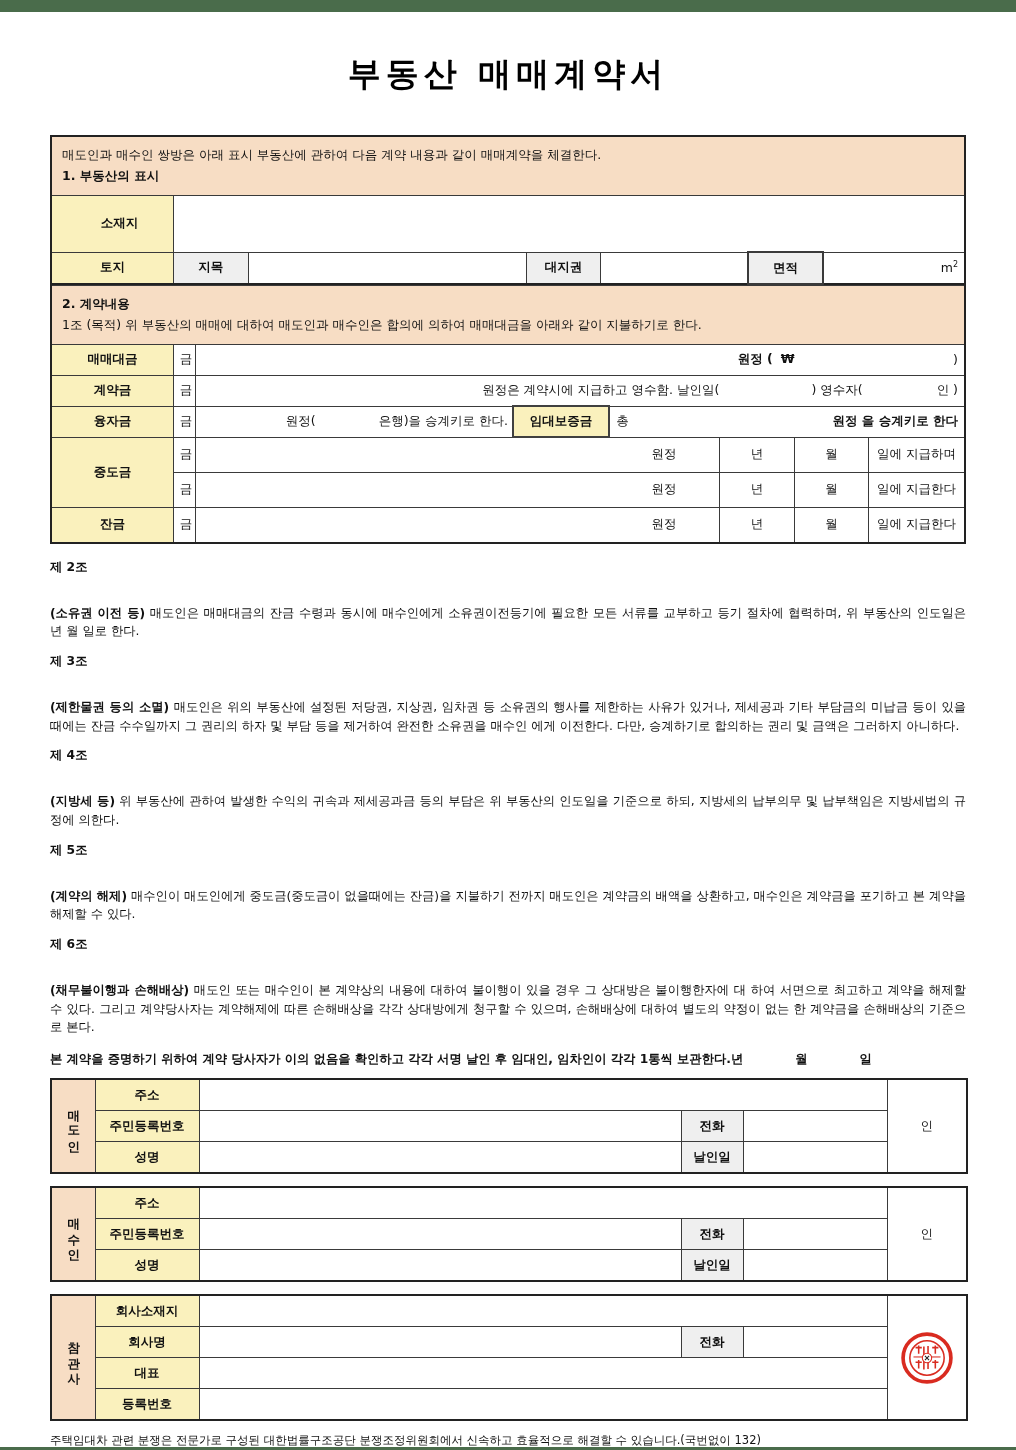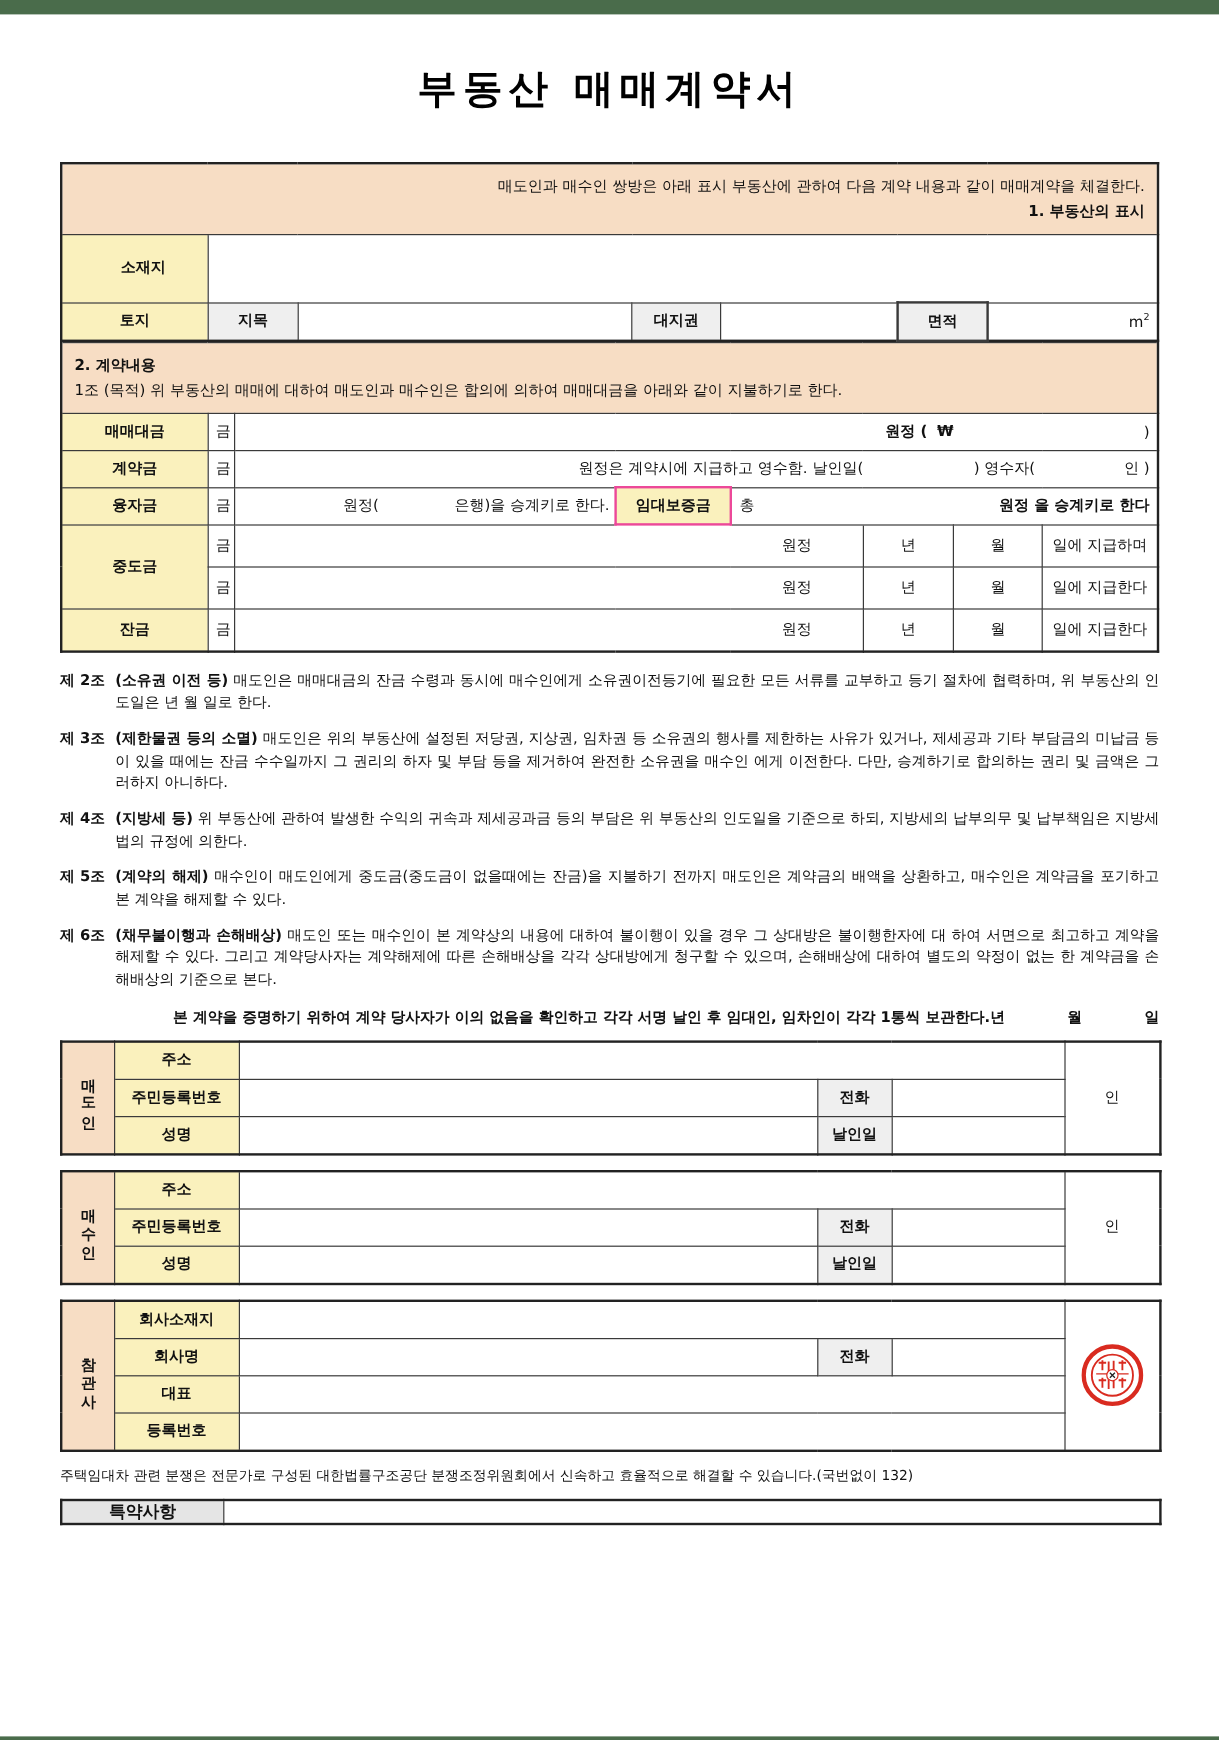--- a/index.html
+++ b/index.html
@@ -35,50 +35,50 @@
   .band{
     background:#f7ddc4;
     padding:8px 10px 9px 10px;
     font-size:12.5px;
     line-height:1.55;
   }
 
   .lbl-y{background:#faf1bd;text-align:center;font-weight:bold;}
   .lbl-g{background:#efefef;text-align:center;font-weight:bold;}
   .lbl-p{background:#f7ddc4;text-align:center;font-weight:bold;}
-  .lbl-y-strong{background:#faf1bd;text-align:center;font-weight:bold;border:2px solid #ec4899;}
+  .lbl-y-strong{background:#faf1bd;text-align:center;font-weight:bold;border:2px solid #404040;}
 
   .vert{
     writing-mode:vertical-rl;
     text-orientation:upright;
     letter-spacing:3px;
     display:inline-block;
   }
 
   .c{text-align:center;margin-left:13px;}
   .r{text-align:right;}
   .l{text-align:left;}
 
   .h34{height:34px;}
   .h30{height:30px;}
   .h56{height:56px;padding-left:20px;}
 
   .sup{font-size:8px;vertical-align:super;}
 
   
   .clauses{margin:14px auto 0 auto;width:916px;}
-  .clause{display:flex;margin-bottom:11px;font-size:12.3px;line-height:1.52;}
+  .clause{display:flex;margin-bottom:11px;font-size:12.3px;line-height:1.52;flex-direction:column;}
   .clause-no{width:46px;flex:0 0 46px;font-weight:bold;text-align:left;}
   .clause-body{flex:1;text-align:justify;}
   .clause-body b{font-weight:bold;}
 
   .certify{
     width:916px;margin:14px auto 10px auto;
     font-size:12.3px;font-weight:bold;
-    display:flex;justify-content:flex-end;align-items:baseline;
+    display:flex;justify-content:flex-start;align-items:baseline;
   }
   .certify .dates span{display:inline-block;}
   .certify .dates .d1{margin-right:52px;}
   .certify .dates .d2{margin-right:52px;}
 
   .sigtable{margin-bottom:12px;}
   .sigtable td{height:30px;}
 
   .seal-cell{position:relative;}
   .seal{
@@ -110,21 +110,21 @@
       <col style="width:122px">
           <col style="width:75px">
           <col style="width:278px">
       <col style="width:73px">
           <col style="width:148px">
           <col style="width:74px">
           <col style="width:142px">
     </colgroup>
     <tbody>
           <tr>
-      <td colspan="7" class="band" style="padding:0;text-align:right;">
+      <td colspan="7" class="band" style="padding:0;">
         <div class="band" style="border:0;">
           <div>매도인과 매수인 쌍방은 아래 표시 부동산에 관하여 다음 계약 내용과 같이 매매계약을 체결한다.</div>
           <div style="font-weight:bold;margin-top:2px;">1. 부동산의 표시</div>
         </div>
       </td>
     </tr>
     <tr>
       <td class="lbl-y h56">소재지</td>
       <td colspan="6"></td>
     </tr>

